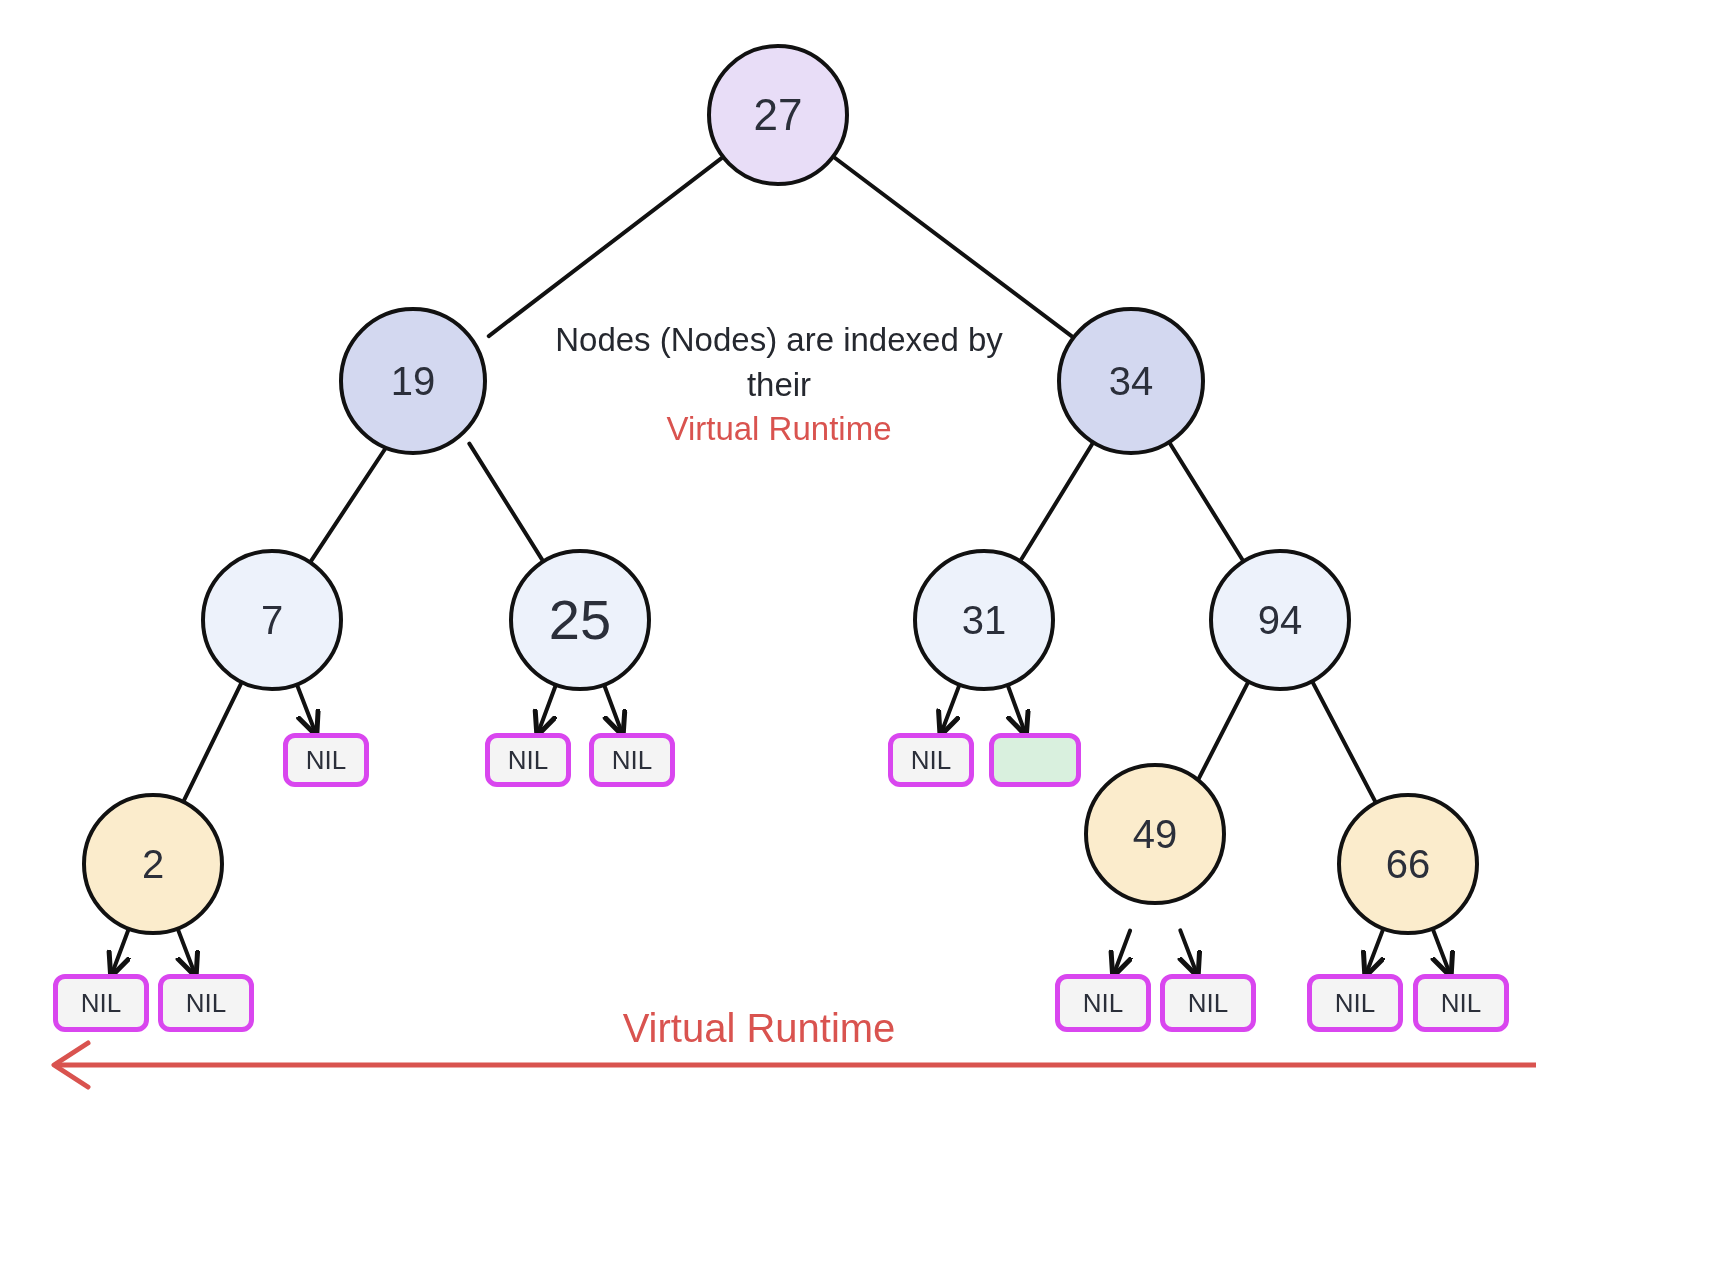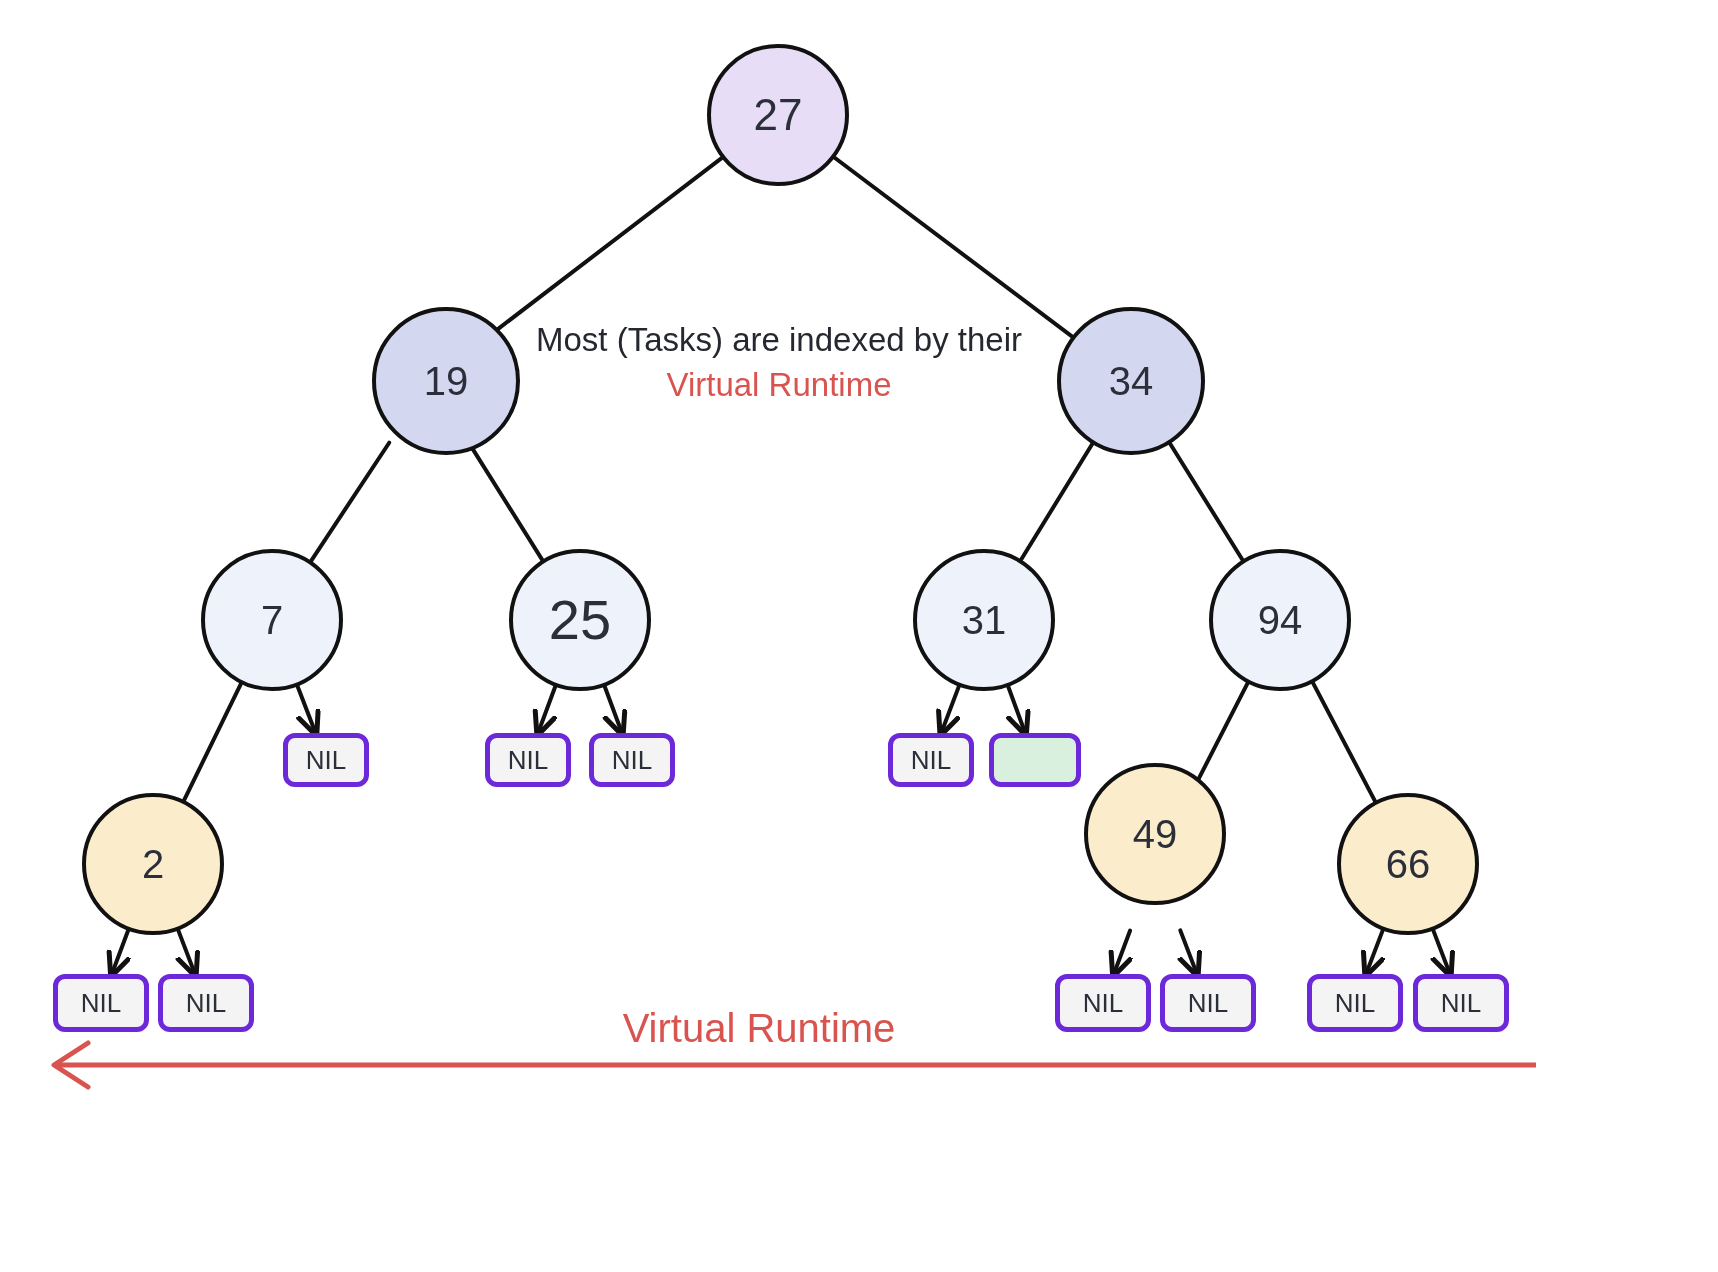--- a/index.html
+++ b/index.html
@@ -38,21 +38,21 @@
     font-family: "Liberation Sans", sans-serif;
     font-weight: 400;
     z-index: 5;
   }
   .node-label {
     line-height: 1;
     user-select: none;
   }
   .nilbox {
     position: absolute;
-    border: 5px solid #6d28d9;
+    border: 5px solid #d946ef;
     border-radius: 12px;
     box-sizing: border-box;
     display: flex;
     align-items: center;
     justify-content: center;
     font-family: "Liberation Sans", sans-serif;
     color: #2b2f3a;
     font-size: 26px;
     z-index: 5;
   }
@@ -126,21 +126,21 @@
     <g id="axis-group">
         <line x1="1690" y1="1065" x2="58" y2="1065" stroke="#d9534f" stroke-width="5" stroke-linecap="round"></line>
         <path d="M88,1043 L54,1065 L88,1087" fill="none" stroke="#d9534f" stroke-width="5" stroke-linecap="round" stroke-linejoin="round"></path>
       </g>
   </svg>
 
   <div id="nodes-layer">
       <div class="node" style="left: 707px; top: 44px; width: 142px; height: 142px; background: rgb(232, 221, 247); font-size: 44px;">
         <span class="node-label">27</span>
       </div>
-      <div class="node" style="left: 372px; top: 307px; width: 148px; height: 148px; background: rgb(211, 216, 240); font-size: 40px;">
+      <div class="node" style="left: 339px; top: 307px; width: 148px; height: 148px; background: rgb(211, 216, 240); font-size: 40px;">
         <span class="node-label">19</span>
       </div>
       <div class="node" style="left: 1057px; top: 307px; width: 148px; height: 148px; background: rgb(211, 216, 240); font-size: 40px; text-align: right;">
         <span class="node-label">34</span>
       </div>
       <div class="node" style="left: 201px; top: 549px; width: 142px; height: 142px; background: rgb(237, 242, 251); font-size: 40px;">
         <span class="node-label">7</span>
       </div>
       <div class="node" style="left: 509px; top: 549px; width: 142px; height: 142px; background: rgb(237, 242, 251); font-size: 56px;">
         <span class="node-label">25</span>
@@ -191,21 +191,21 @@
       </div>
       <div class="nilbox" style="left: 1307px; top: 974px; width: 96px; height: 58px; background: rgb(244, 244, 244);">
         <span>NIL</span>
       </div>
       <div class="nilbox" style="left: 1413px; top: 974px; width: 96px; height: 58px; background: rgb(244, 244, 244);">
         <span>NIL</span>
       </div>
     </div>
 
   <div class="caption" style="left:519px; top:318px; width:520px;">
-    <span class="line1">Most (Tasks) are indexed by their</span>
+    <span class="line1">Nodes (Nodes) are indexed by their</span>
     <span class="line2" style="color: rgb(217, 83, 79);">Virtual Runtime</span>
   </div>
 
   <div class="axis-title" style="left:559px; top:1006px; width:400px;">
     <span style="color: rgb(217, 83, 79);">Virtual Runtime</span>
   </div>
 
 
 
 </div>

